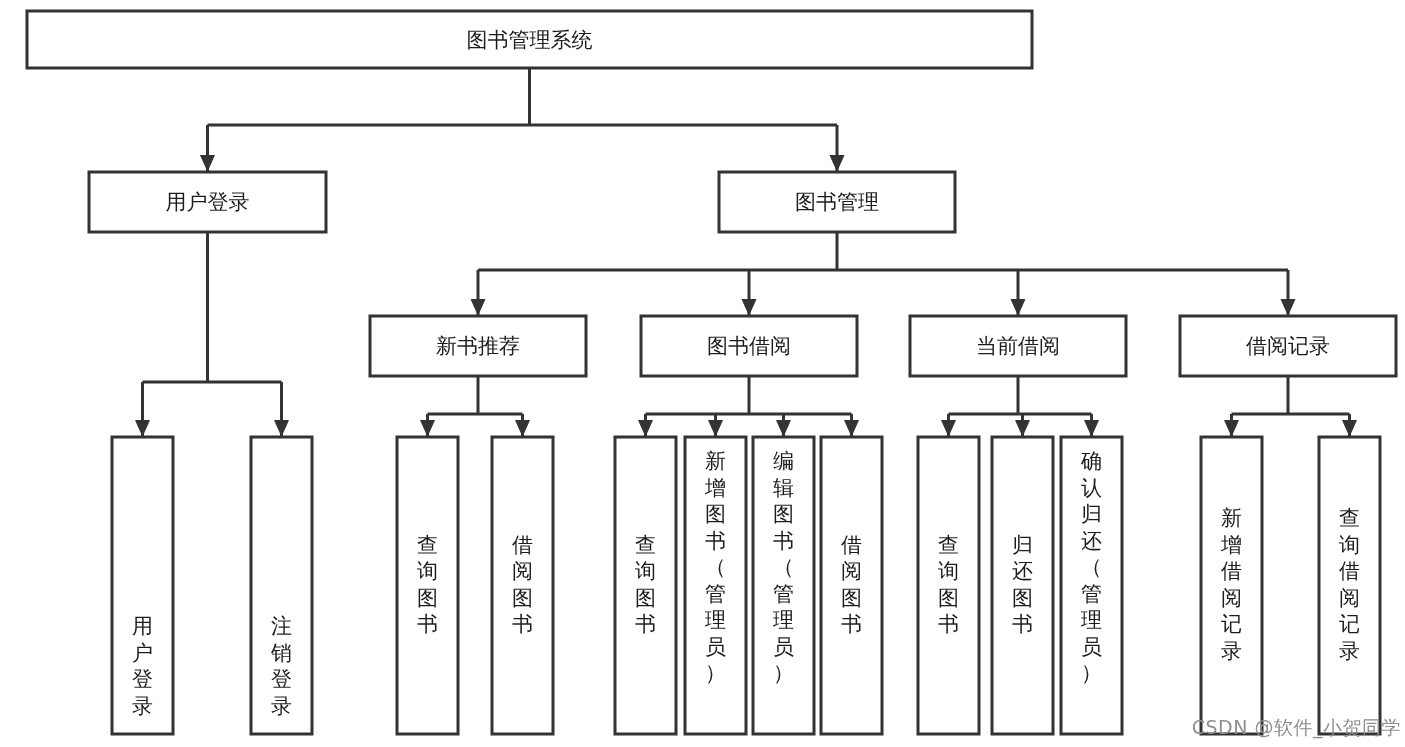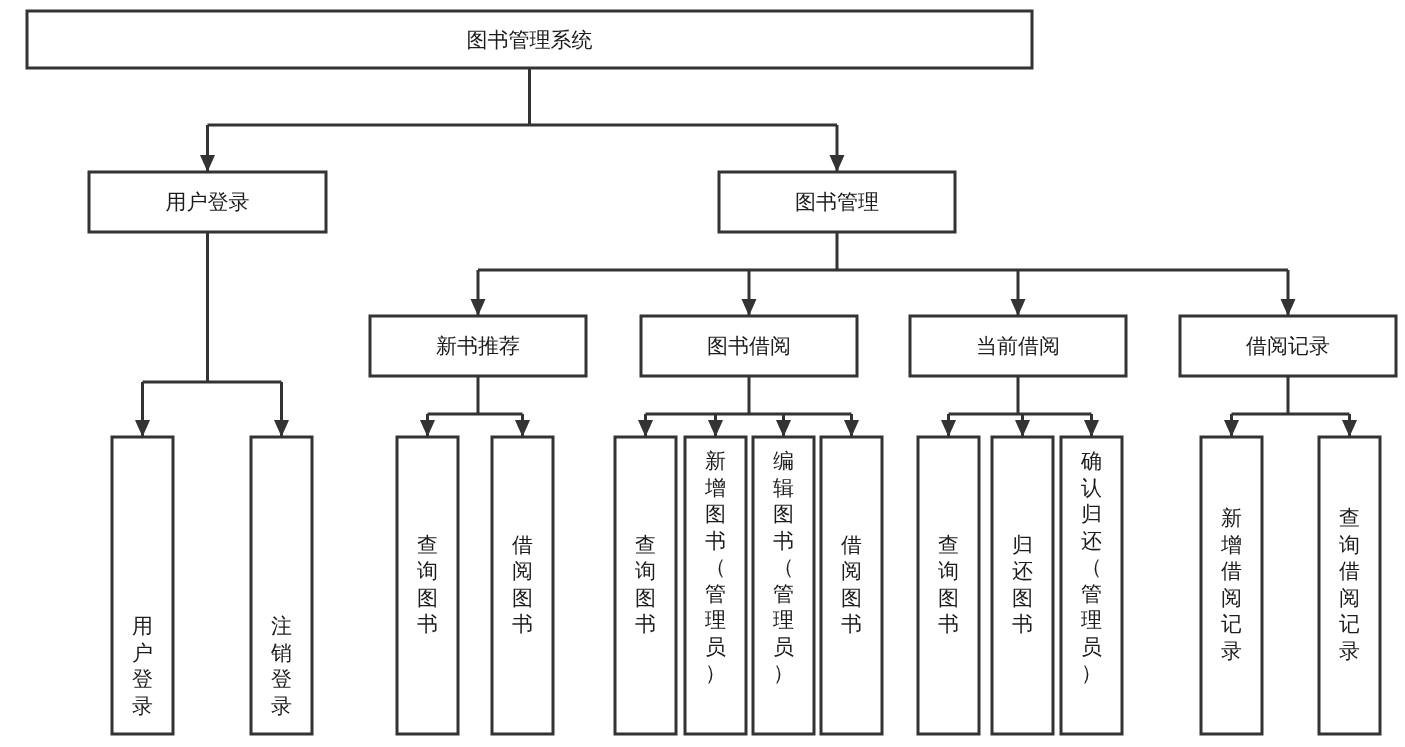--- a/index.html
+++ b/index.html
@@ -273,13 +273,14 @@
           <rect x="1311" y="437" width="61" height="297" class="node-rect"></rect>
           <text x="1341.5" y="519.25" class="node-label-v">查</text>
           <text x="1341.5" y="545.75" class="node-label-v">询</text>
           <text x="1341.5" y="572.25" class="node-label-v">借</text>
           <text x="1341.5" y="598.75" class="node-label-v">阅</text>
           <text x="1341.5" y="625.25" class="node-label-v">记</text>
           <text x="1341.5" y="651.75" class="node-label-v">录</text>
         </g>
       </g>
   </svg>
+  <div class="watermark">CSDN @软件_小贺同学</div>
 </div>
 
 </body></html>

